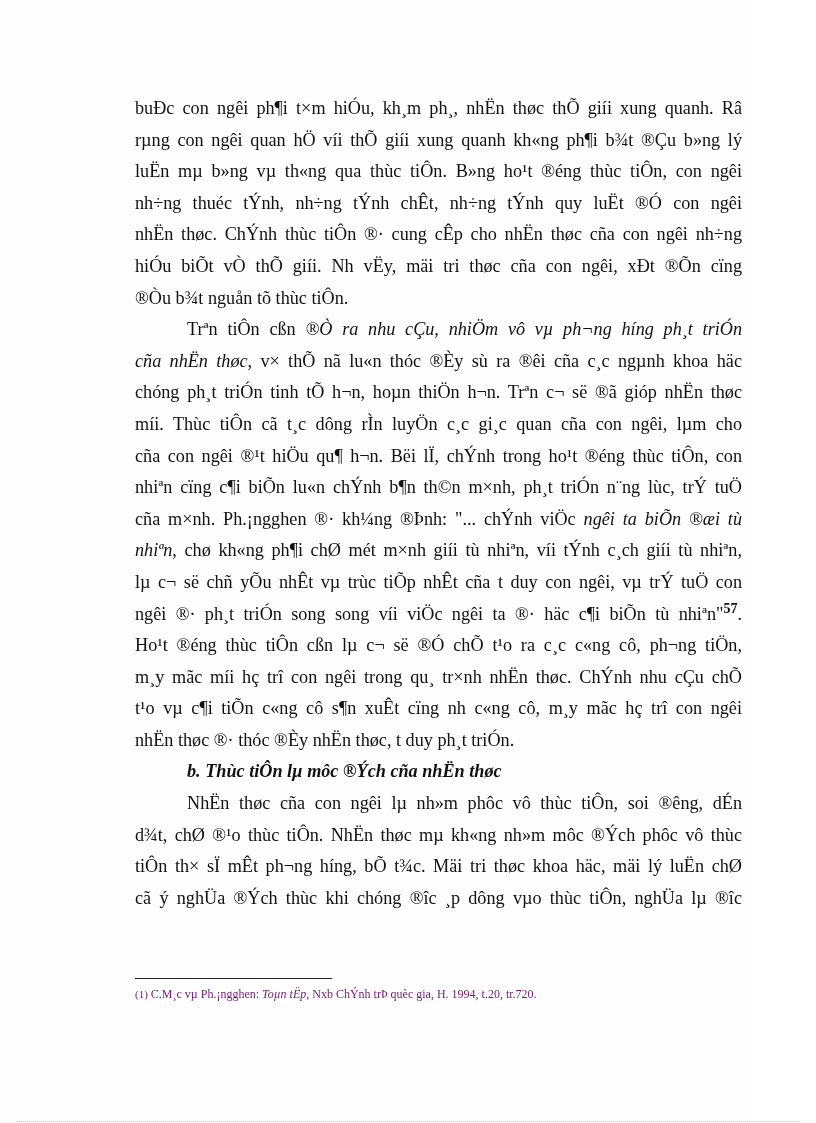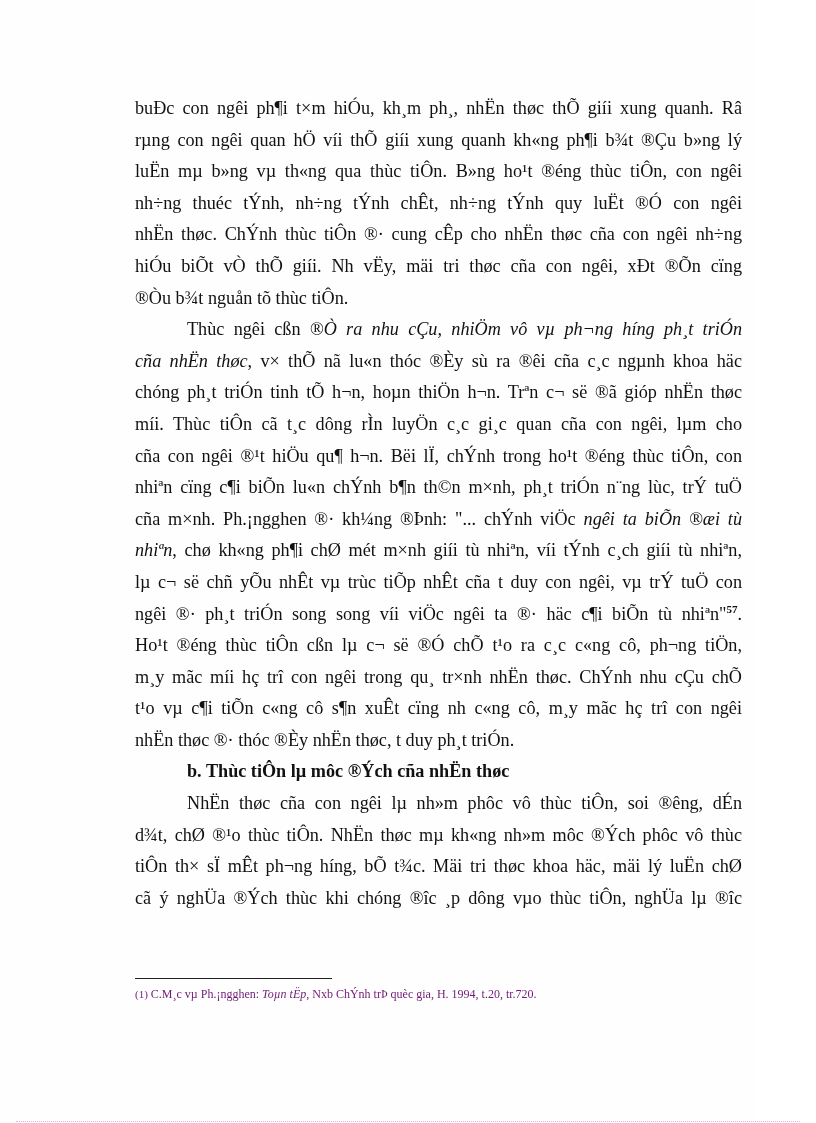--- a/index.html
+++ b/index.html
@@ -12,22 +12,22 @@
     font-family: "Liberation Serif", "DejaVu Serif", serif;
     font-size: 18.2px; line-height: 31.6px; color: #111;
   }
   .line {
     display: block; height: 31.6px; white-space: nowrap;
     text-align: justify; text-align-last: justify;
   }
   .line.last { text-align-last: left; }
   .line.indent { padding-left: 52px; }
   .it { font-style: italic; }
-  .heading { font-weight: bold; padding-left: 52px; text-align-last: left; }
-  sup { font-size: 11px; line-height: 0; vertical-align: 7px; font-weight: bold; }
+  .heading { font-weight: bold; font-style: italic; padding-left: 52px; text-align-last: left; }
+  sup { font-size: 14px; line-height: 0; vertical-align: 7px; font-weight: bold; }
   .fn-rule {
     position: absolute; left: 135px; top: 978px; width: 197px; height: 0;
     border-top: 1px solid #222;
   }
   .footnote {
     position: absolute; left: 135px; top: 986px; width: 600px;
     font-family: "Liberation Serif", "DejaVu Serif", serif;
     font-size: 12px; line-height: 16px; color: #701a75; white-space: nowrap;
   }
   .fn-mark { font-size: 11px; }
@@ -43,21 +43,21 @@
   <div class="body-text">
 
     <span class="line">buÐc con ngêi  ph¶i t×m hiÓu, kh¸m ph¸, nhËn thøc thÕ giíi xung quanh. Râ</span>
     <span class="line">rµng con ngêi  quan hÖ víi thÕ giíi xung quanh kh«ng ph¶i b¾t ®Çu b»ng lý</span>
     <span class="line">luËn mµ b»ng vµ th«ng qua thùc tiÔn. B»ng ho¹t ®éng thùc tiÔn, con ngêi</span>
     <span class="line">nh÷ng thuéc tÝnh, nh÷ng tÝnh chÊt, nh÷ng tÝnh quy luËt ®Ó con ngêi</span>
     <span class="line">nhËn thøc. ChÝnh thùc tiÔn ®· cung cÊp cho nhËn thøc cña con ngêi  nh÷ng</span>
     <span class="line">hiÓu biÕt vÒ thÕ giíi. Nh  vËy, mäi tri thøc cña con ngêi,  xÐt ®Õn cïng</span>
     <span class="line last">®Òu b¾t nguån tõ thùc tiÔn.</span>
 
-    <span class="line indent"><span>Thùc ngêi cßn </span><span class="it">®Ò ra nhu cÇu, nhiÖm vô vµ ph¬ng  híng  ph¸t triÓn</span></span>
+    <span class="line indent"><span>Trªn tiÔn cßn </span><span class="it">®Ò ra nhu cÇu, nhiÖm vô vµ ph¬ng  híng  ph¸t triÓn</span></span>
     <span class="line"><span class="it">cña nhËn thøc</span><span>, v× thÕ nã lu«n thóc ®Èy sù ra ®êi cña c¸c ngµnh khoa häc</span></span>
     <span class="line">chóng ph¸t triÓn tinh tÕ h¬n, hoµn thiÖn h¬n. Trªn c¬ së ®ã gióp nhËn thøc</span>
     <span class="line">míi. Thùc tiÔn cã t¸c dông rÌn luyÖn  c¸c gi¸c  quan cña con ngêi,  lµm cho</span>
     <span class="line">cña con ngêi  ®¹t hiÖu qu¶ h¬n. Bëi lÏ, chÝnh trong ho¹t ®éng thùc tiÔn, con</span>
     <span class="line">nhiªn  cïng c¶i biÕn lu«n chÝnh b¶n th©n m×nh, ph¸t triÓn n¨ng lùc, trÝ tuÖ</span>
     <span class="line"><span>cña m×nh. Ph.¡ngghen ®· kh¼ng ®Þnh: "... chÝnh viÖc </span><span class="it">ngêi  ta biÕn ®æi tù</span></span>
     <span class="line"><span class="it">nhiªn</span><span>, chø kh«ng ph¶i chØ mét m×nh giíi tù nhiªn, víi tÝnh c¸ch giíi tù nhiªn,</span></span>
     <span class="line">lµ c¬ së chñ yÕu nhÊt vµ trùc tiÕp nhÊt cña t  duy con ngêi,  vµ trÝ tuÖ con</span>
     <span class="line"><span>ngêi  ®· ph¸t triÓn song song víi viÖc ngêi  ta ®· häc c¶i biÕn tù nhiªn"</span><sup>57</sup><span>.</span></span>
     <span class="line">Ho¹t ®éng thùc tiÔn cßn lµ c¬ së ®Ó chÕ t¹o ra c¸c c«ng cô, ph¬ng  tiÖn,</span>

